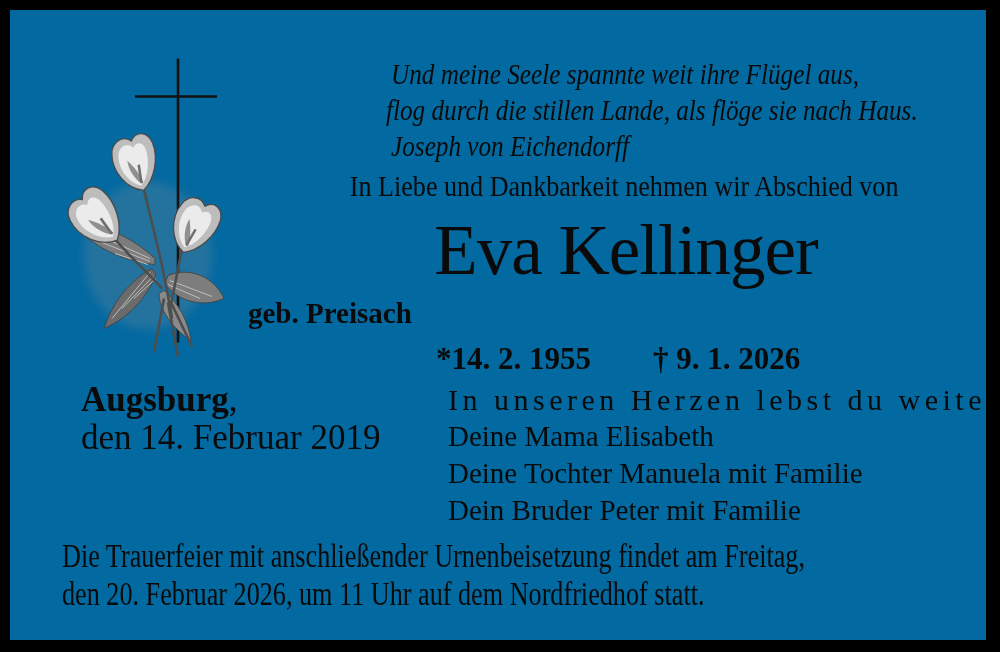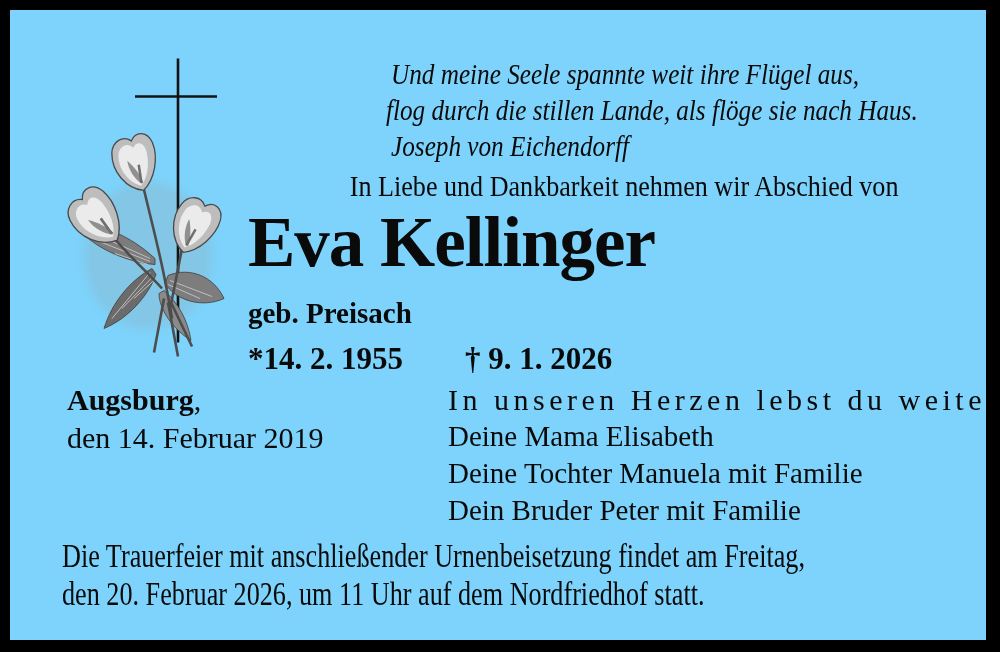--- a/index.html
+++ b/index.html
@@ -5,21 +5,21 @@
   html, body {
     margin: 0;
     padding: 0;
     background: #ffffff;
   }
   .page {
     position: relative;
     width: 1000px;
     height: 652px;
     box-sizing: border-box;
-    background: #7dd3fc;
+    background: #0369a1;
     border: 10px solid #000;
     border-right-width: 14px;
     border-bottom-width: 12px;
     overflow: hidden;
     font-family: "Liberation Serif", "DejaVu Serif", serif;
     color: #0a0a0a;
   }
 
   .graphic {
     position: absolute;
@@ -54,51 +54,53 @@
     white-space: nowrap;
     transform: scaleX(0.9);
     transform-origin: 50% 50%;
   }
 
   .name {
     position: absolute;
     left: 238px;
     top: 190px;
     width: 740px;
-    margin: 0;
+    margin: 8px;
+    text-align: center;
     font-size: 71px;
-    font-weight: bold;
+    font-weight: normal;
     line-height: 1.2;
     letter-spacing: -1px;
   }
 
   .maiden {
     position: absolute;
     left: 238px;
     top: 287px;
     width: 740px;
     font-size: 29px;
     font-weight: bold;
   }
 
   .dates {
     position: absolute;
     left: 238px;
     top: 331px;
     width: 740px;
+    text-align: center;
     font-size: 31px;
     font-weight: bold;
   }
   .dates .date-gap { display: inline-block; width: 62px; }
 
   .place-date {
     position: absolute;
-    left: 57px;
+    left: 71px;
     top: 371px;
-    font-size: 30px;
+    font-size: 35px;
     line-height: 38px;
   }
   .place-date .city { font-weight: bold; }
 
   .mourners {
     position: absolute;
     left: 438px;
     top: 371px;
     font-size: 29px;
     line-height: 37px;

